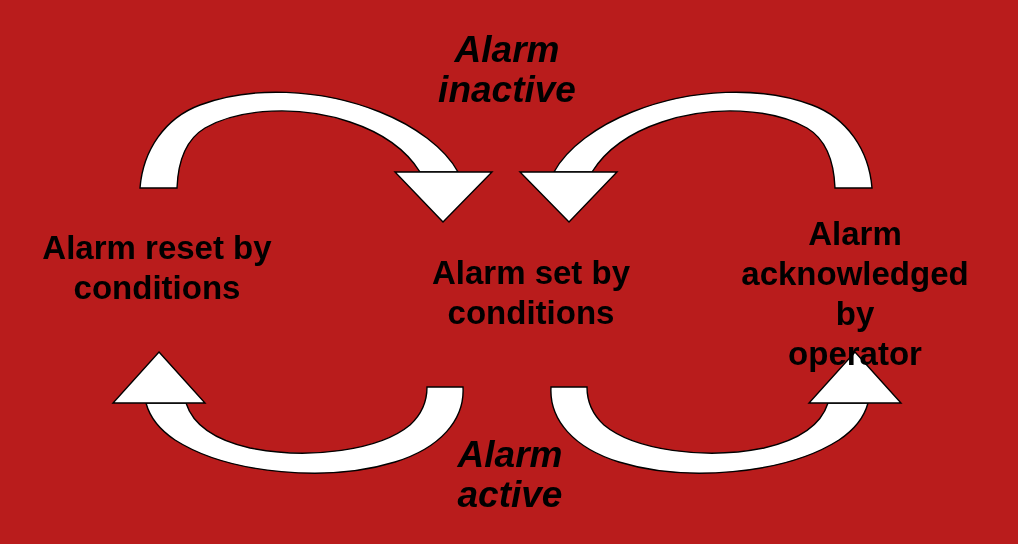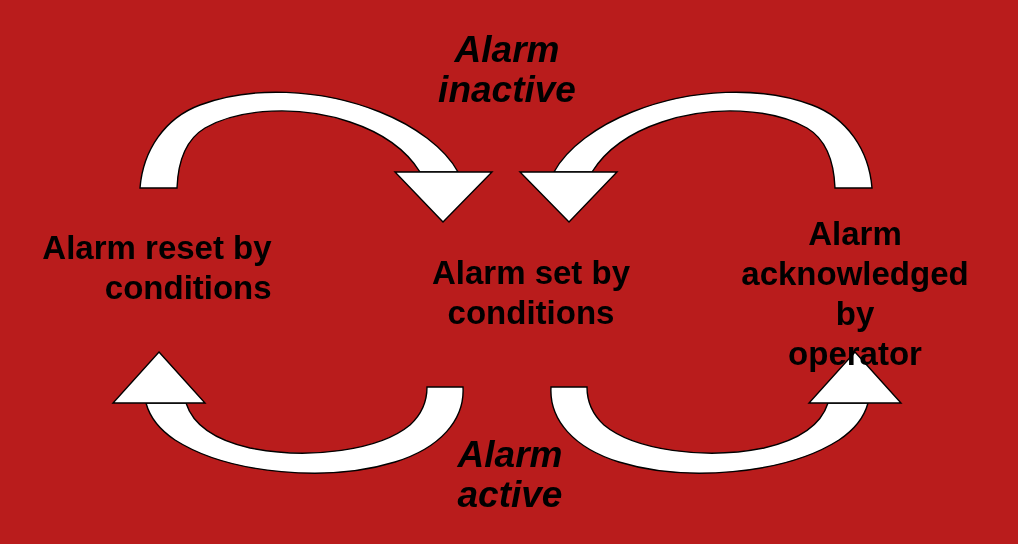--- a/index.html
+++ b/index.html
@@ -37,21 +37,21 @@
   .label-state {
     font-size: 37px;
     line-height: 40px;
     font-style: italic;
   }
   .label-transition {
     font-size: 33px;
     line-height: 40px;
   }
   .pos-inactive { left: 507px; top: 30px; }
-  .pos-reset    { left: 157px; top: 228px; text-align: right; }
+  .pos-reset    { left: 157px; top: 228px; }
   .pos-set      { left: 504px; top: 253px; margin-left: 27px; }
   .pos-ack      { left: 855px; top: 214px; }
   .pos-active   { left: 510px; top: 435px; }
 </style>
 </head>
 <body>
 
 <div class="canvas">
 
   <svg class="arrows-svg" width="1018" height="544" viewBox="0 0 1018 544">

